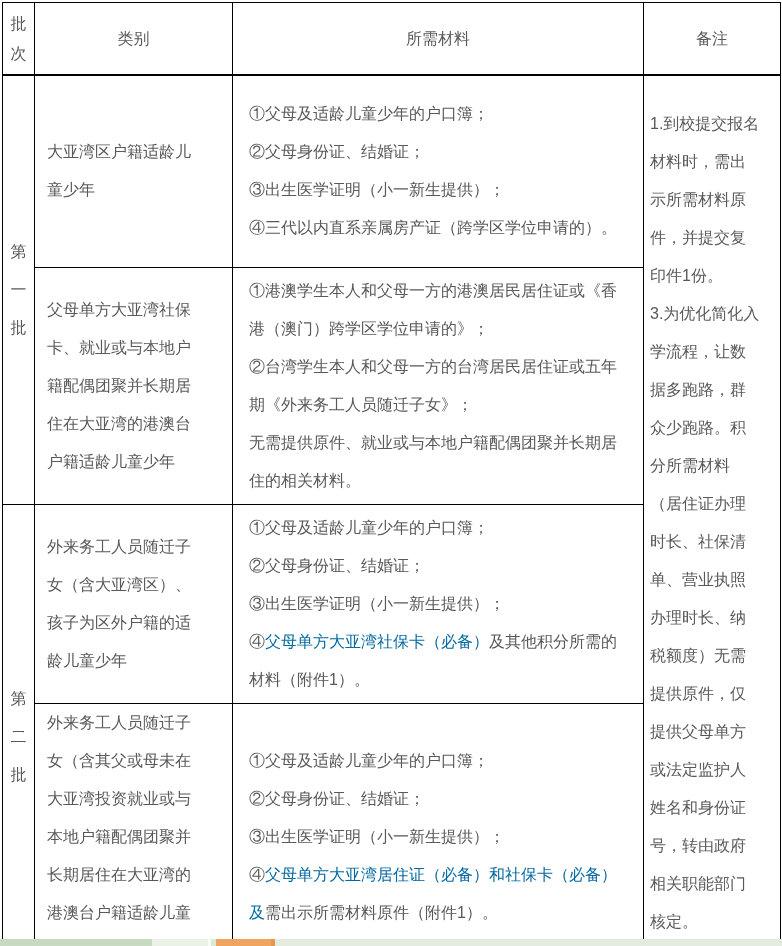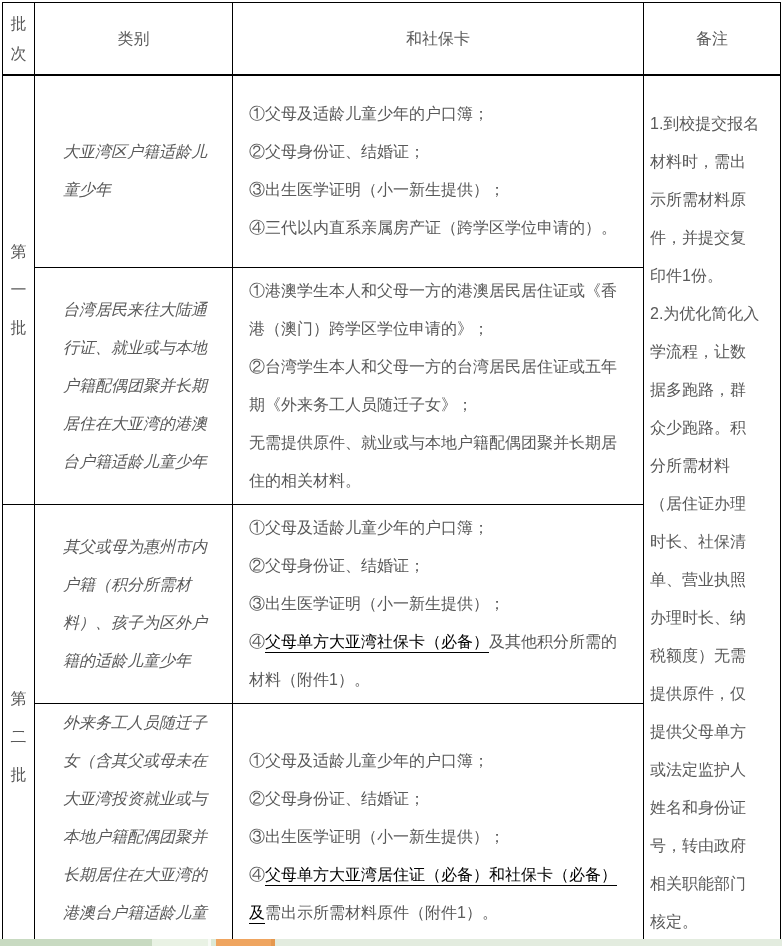--- a/index.html
+++ b/index.html
@@ -51,36 +51,35 @@
   tr.row-2 { height: 199px; }
 
   td.batch-cell { text-align: center; }
   .vertical-label {
     width: 18px;
     margin: 0 auto;
     word-break: break-all;
     line-height: 38px;
     text-align: center;
   }
-  td.category-cell { padding-left: 28px; font-style: italic; }
+  td.category-cell { padding-left: 12px; }
   .category-inner {
     width: 150px;
     line-height: 38px;
     word-break: break-word;
   }
   td.materials-cell { padding-left: 8px; padding-top: 4px; padding-bottom: 4px; }
   .materials-inner { width: 372px; margin-left: 8px; }
   .material-line { line-height: 38px; }
   td.remarks-cell { padding-left: 6px; }
   .remarks-inner { width: 110px; line-height: 38px; }
   .remarks-inner p { margin: 0; }
 
   .red-underline {
-    color: #000000;
-    text-decoration: underline;
+    color: #0369a1;
     text-underline-offset: 5px;
   }
 
   .bottom-strip {
     position: absolute;
     left: 0;
     top: 939px;
     width: 782px;
     height: 7px;
     display: flex;
@@ -97,21 +96,21 @@
       <col class="c-category">
       <col class="c-materials">
       <col class="c-remarks">
     </colgroup>
     <thead>
       <tr>
         <th>
           <div class="header-batch-inner">批次</div>
         </th>
         <th>类别</th>
-        <th>和社保卡</th>
+        <th>所需材料</th>
         <th>备注</th>
       </tr>
     </thead>
     <tbody>
         <tr class="row-0">
           <td rowspan="2" class="batch-cell">
             <div class="vertical-label">第一批</div>
           </td>
           <td class="category-cell">
             <div class="category-inner">大亚湾区户籍适龄儿童少年</div>
@@ -120,42 +119,42 @@
             <div class="materials-inner">
               <div class="material-line"><span>①父母及适龄儿童少年的户口簿；</span></div>
               <div class="material-line"><span>②父母身份证、结婚证；</span></div>
               <div class="material-line"><span>③出生医学证明（小一新生提供）；</span></div>
               <div class="material-line"><span>④三代以内直系亲属房产证（跨学区学位申请的）。</span></div>
             </div>
           </td>
           <td rowspan="4" class="remarks-cell">
             <div class="remarks-inner">
               <p>1.到校提交报名材料时，需出示所需材料原件，并提交复印件1份。</p>
-              <p>2.为优化简化入学流程，让数据多跑路，群众少跑路。积分所需材料（居住证办理时长、社保清单、营业执照办理时长、纳税额度）无需提供原件，仅提供父母单方或法定监护人姓名和身份证号，转由政府相关职能部门核定。</p>
+              <p>3.为优化简化入学流程，让数据多跑路，群众少跑路。积分所需材料（居住证办理时长、社保清单、营业执照办理时长、纳税额度）无需提供原件，仅提供父母单方或法定监护人姓名和身份证号，转由政府相关职能部门核定。</p>
             </div>
           </td>
         </tr>
         <tr class="row-1">
           <td class="category-cell">
-            <div class="category-inner">台湾居民来往大陆通行证、就业或与本地户籍配偶团聚并长期居住在大亚湾的港澳台户籍适龄儿童少年</div>
+            <div class="category-inner">父母单方大亚湾社保卡、就业或与本地户籍配偶团聚并长期居住在大亚湾的港澳台户籍适龄儿童少年</div>
           </td>
           <td class="materials-cell">
             <div class="materials-inner">
               <div class="material-line"><span>①港澳学生本人和父母一方的港澳居民居住证或《香港（澳门）跨学区学位申请的》；</span></div>
               <div class="material-line"><span>②台湾学生本人和父母一方的台湾居民居住证或五年期《外来务工人员随迁子女》；</span></div>
               <div class="material-line"><span>无需提供原件、就业或与本地户籍配偶团聚并长期居住的相关材料。</span></div>
             </div>
           </td>
         </tr>
         <tr class="row-2">
           <td rowspan="2" class="batch-cell">
             <div class="vertical-label">第二批</div>
           </td>
           <td class="category-cell">
-            <div class="category-inner">其父或母为惠州市内户籍（积分所需材料）、孩子为区外户籍的适龄儿童少年</div>
+            <div class="category-inner">外来务工人员随迁子女（含大亚湾区）、孩子为区外户籍的适龄儿童少年</div>
           </td>
           <td class="materials-cell">
             <div class="materials-inner">
               <div class="material-line"><span>①父母及适龄儿童少年的户口簿；</span></div>
               <div class="material-line"><span>②父母身份证、结婚证；</span></div>
               <div class="material-line"><span>③出生医学证明（小一新生提供）；</span></div>
               <div class="material-line"><span>④</span><span class="red-underline">父母单方大亚湾社保卡（必备）</span><span>及其他积分所需的材料（附件1）。</span></div>
             </div>
           </td>
         </tr>

